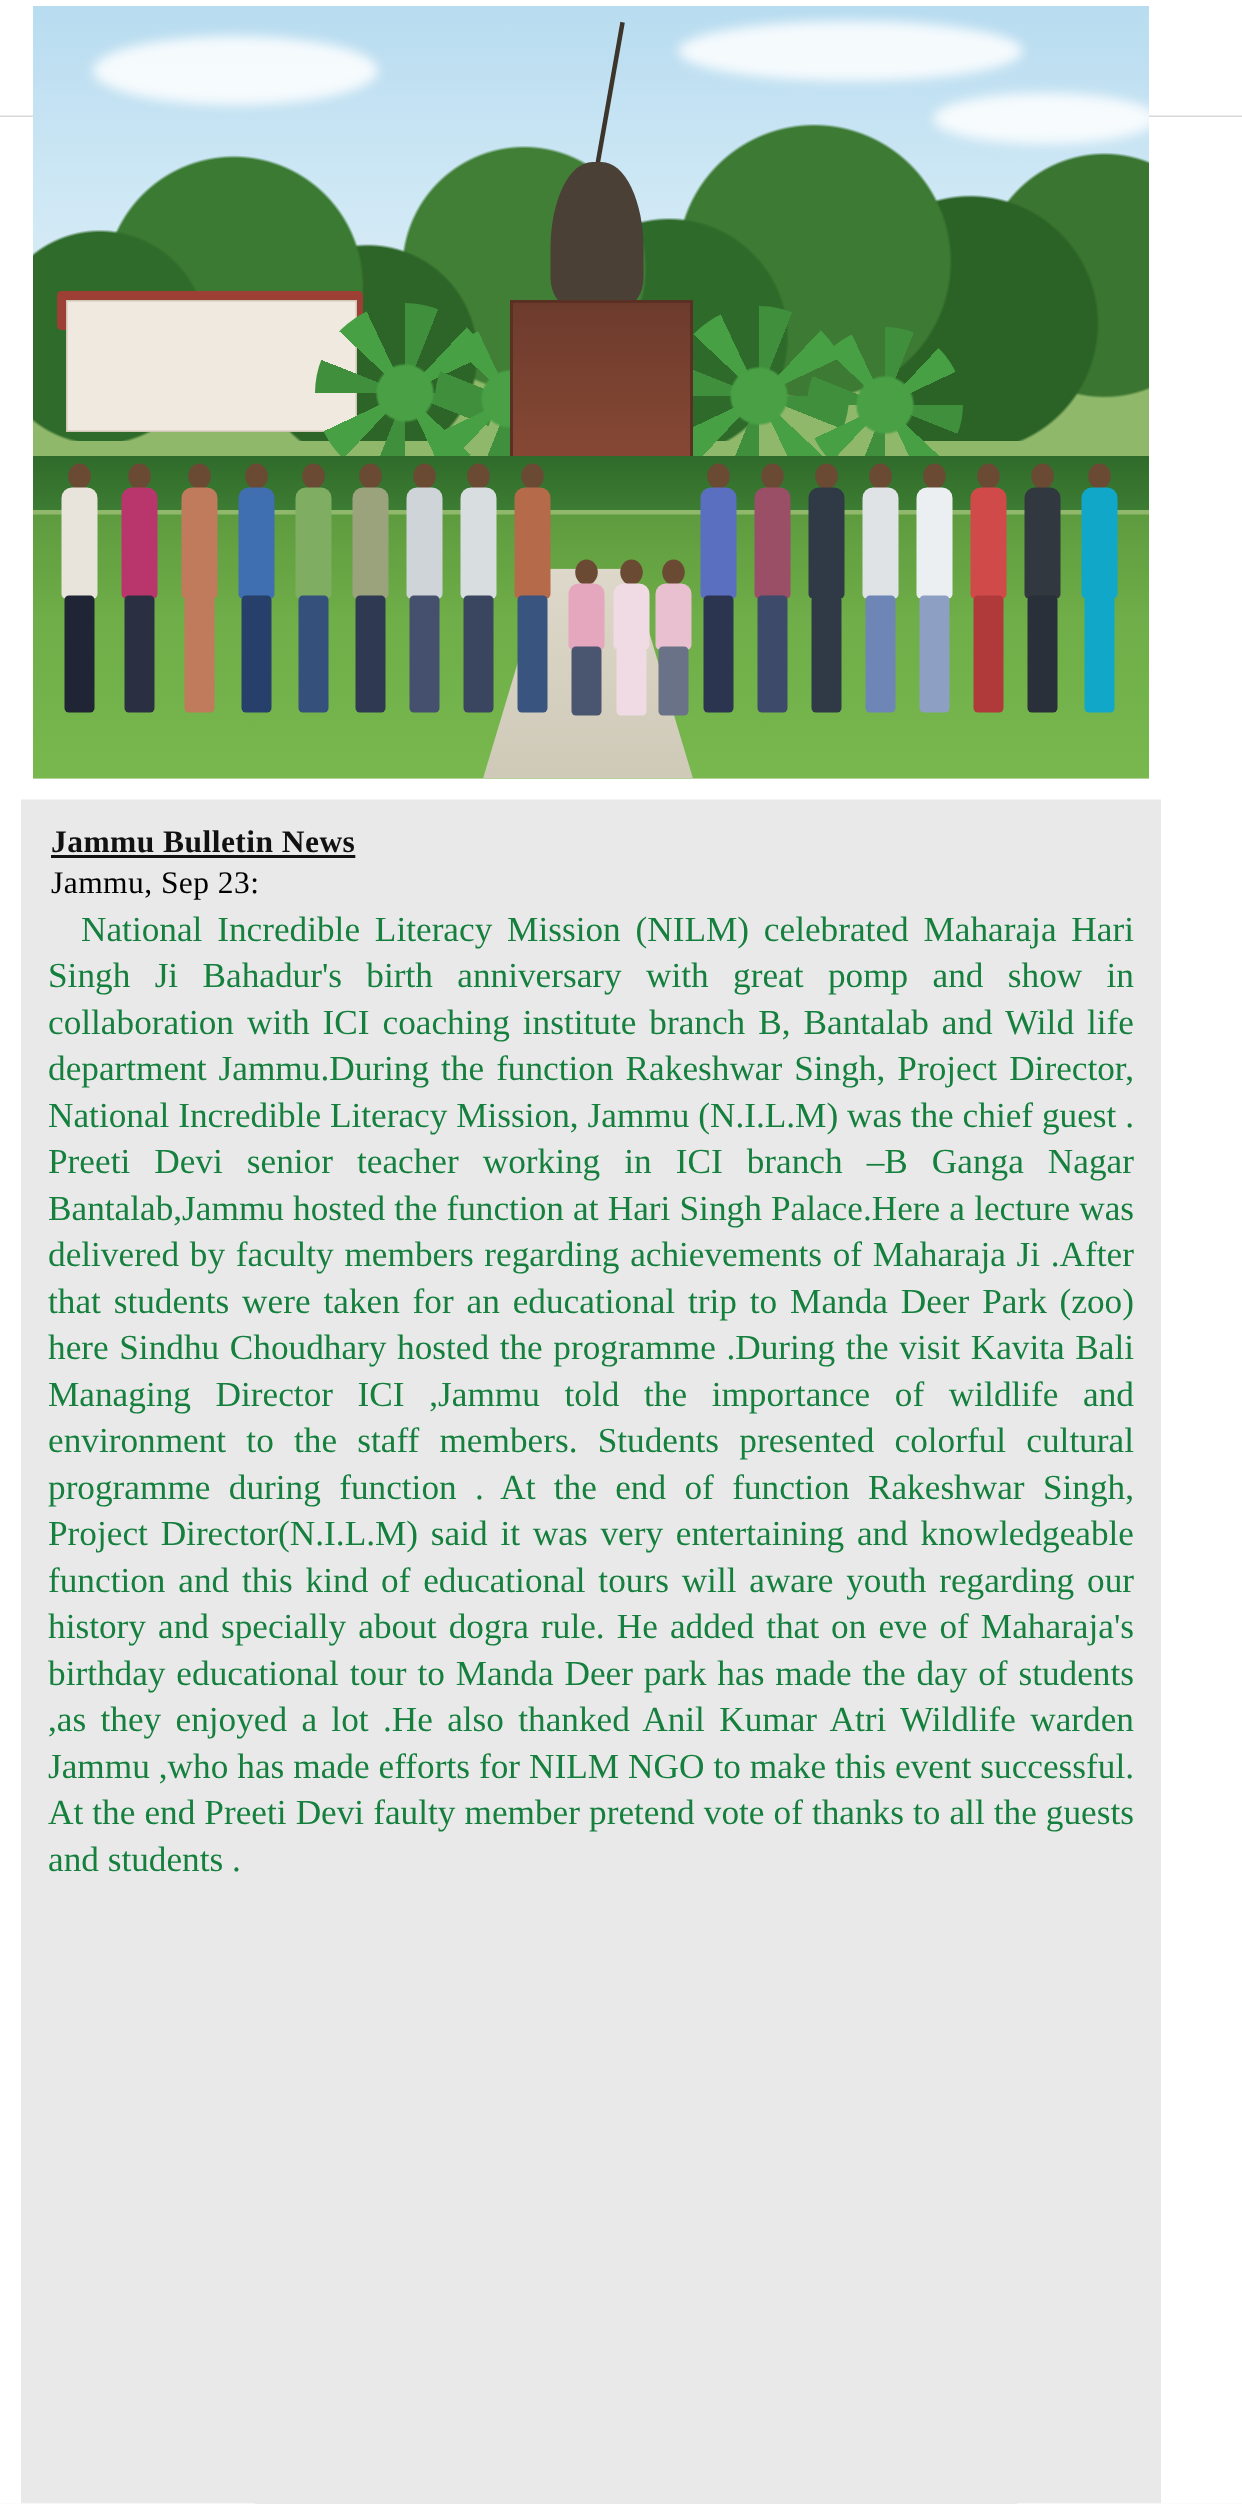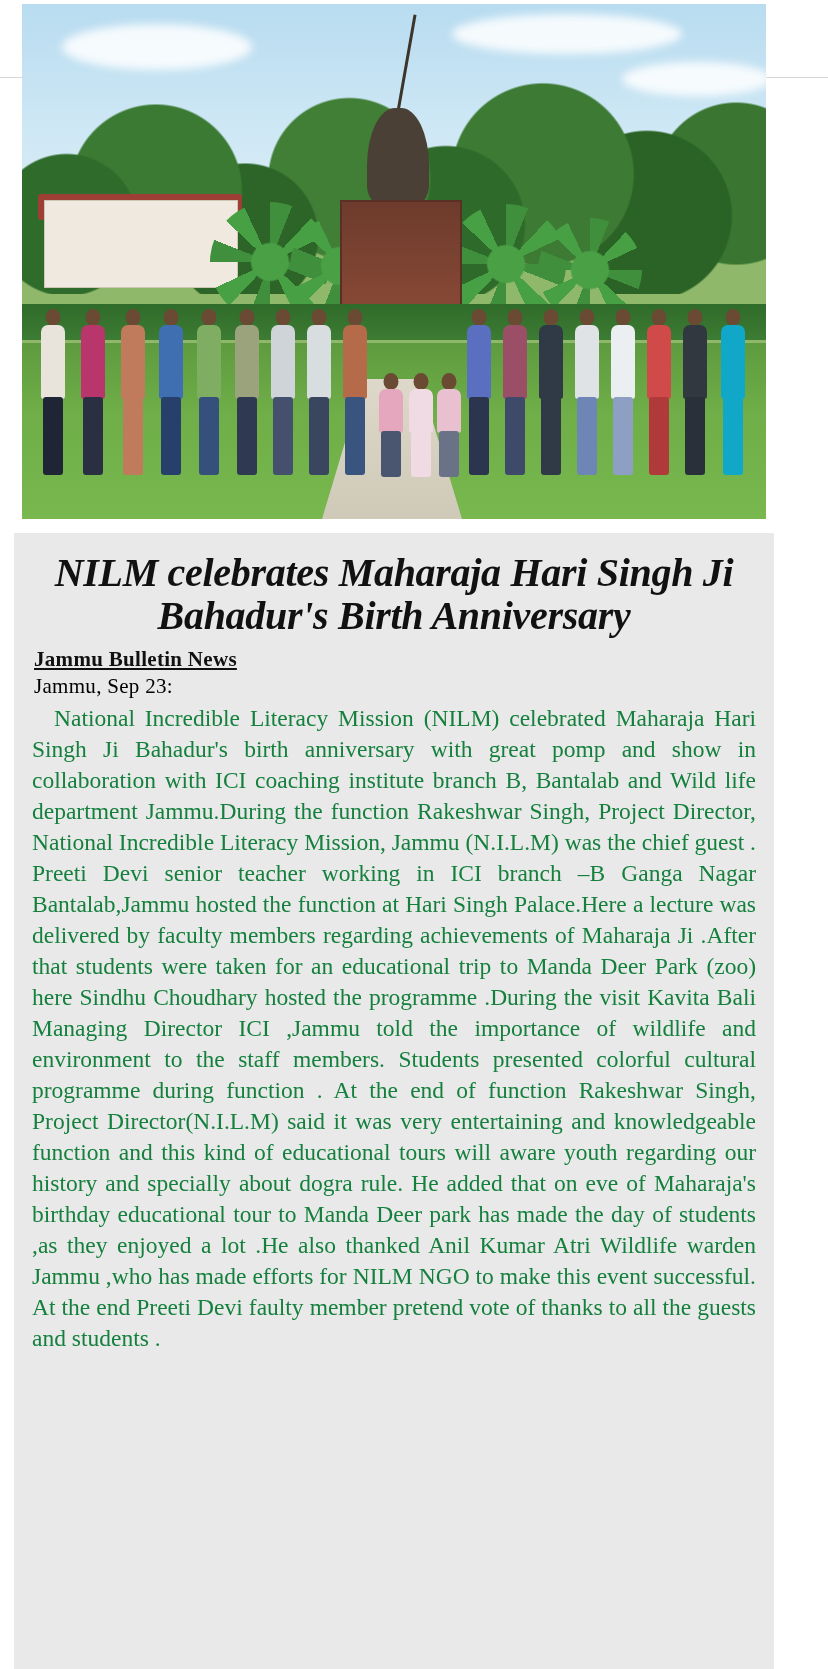--- a/index.html
+++ b/index.html
@@ -362,19 +362,18 @@
         </div>
       <div class="person" style="left:698px">
           <span class="head"></span>
           <span class="body" style="background:#11a7c9"></span>
           <span class="legs" style="background:#11a7c9"></span>
         </div>
     </div>
   </div>
 
   <div class="article">
-    <h1 class="headline">NILM celebrates Maharaja Hari Singh Ji Bahadur's Birth Anniversary</h1>
     <div class="byline">Jammu Bulletin News</div>
     <div class="dateline">Jammu, Sep 23:</div>
     <p class="body-text">National Incredible  Literacy Mission  (NILM) celebrated Maharaja Hari Singh Ji Bahadur's birth anniversary  with great pomp and show  in collaboration with ICI coaching institute branch B, Bantalab and Wild life department Jammu.During the function  Rakeshwar Singh, Project Director, National Incredible Literacy Mission, Jammu (N.I.L.M) was the chief guest . Preeti Devi senior teacher working in ICI branch –B  Ganga Nagar Bantalab,Jammu hosted the function at Hari Singh Palace.Here a lecture was delivered  by faculty members regarding achievements of Maharaja Ji .After that students were taken for an educational trip to Manda Deer Park (zoo) here Sindhu Choudhary hosted  the programme .During the visit Kavita Bali Managing Director ICI ,Jammu told the importance of wildlife and environment to the staff members. Students  presented colorful cultural programme during function . At the end of function Rakeshwar Singh, Project Director(N.I.L.M) said it was very entertaining and knowledgeable  function and this kind of educational tours will aware youth regarding our history and specially about dogra rule. He added that on eve of Maharaja's birthday educational tour to Manda Deer park has made the day of students ,as they enjoyed a lot .He also thanked Anil Kumar Atri Wildlife warden Jammu ,who has made efforts for NILM NGO to make this event successful. At the end Preeti Devi faulty member pretend vote of thanks to all the guests and students .</p>
   </div>
 
 </div>
 
 </body></html>

